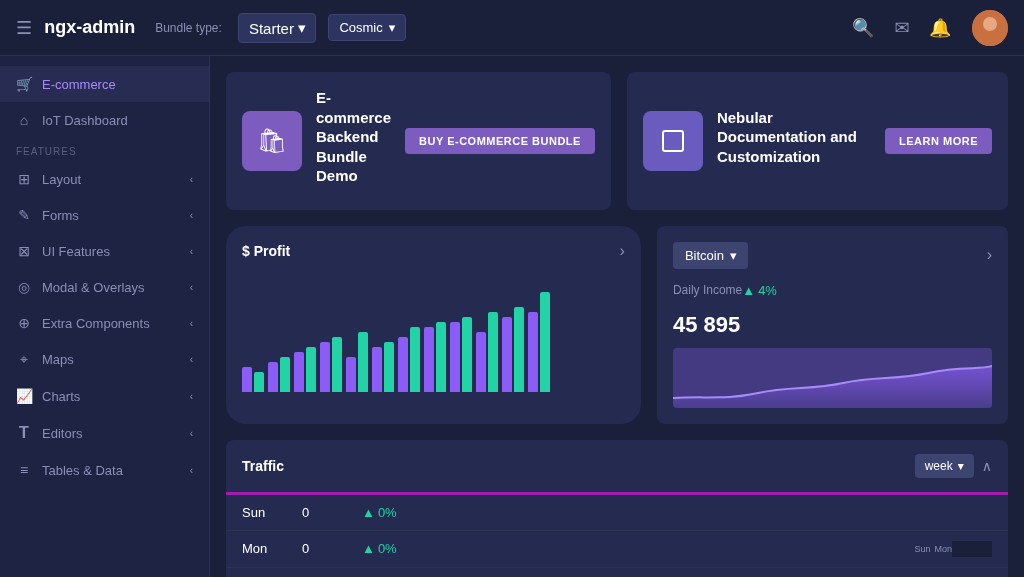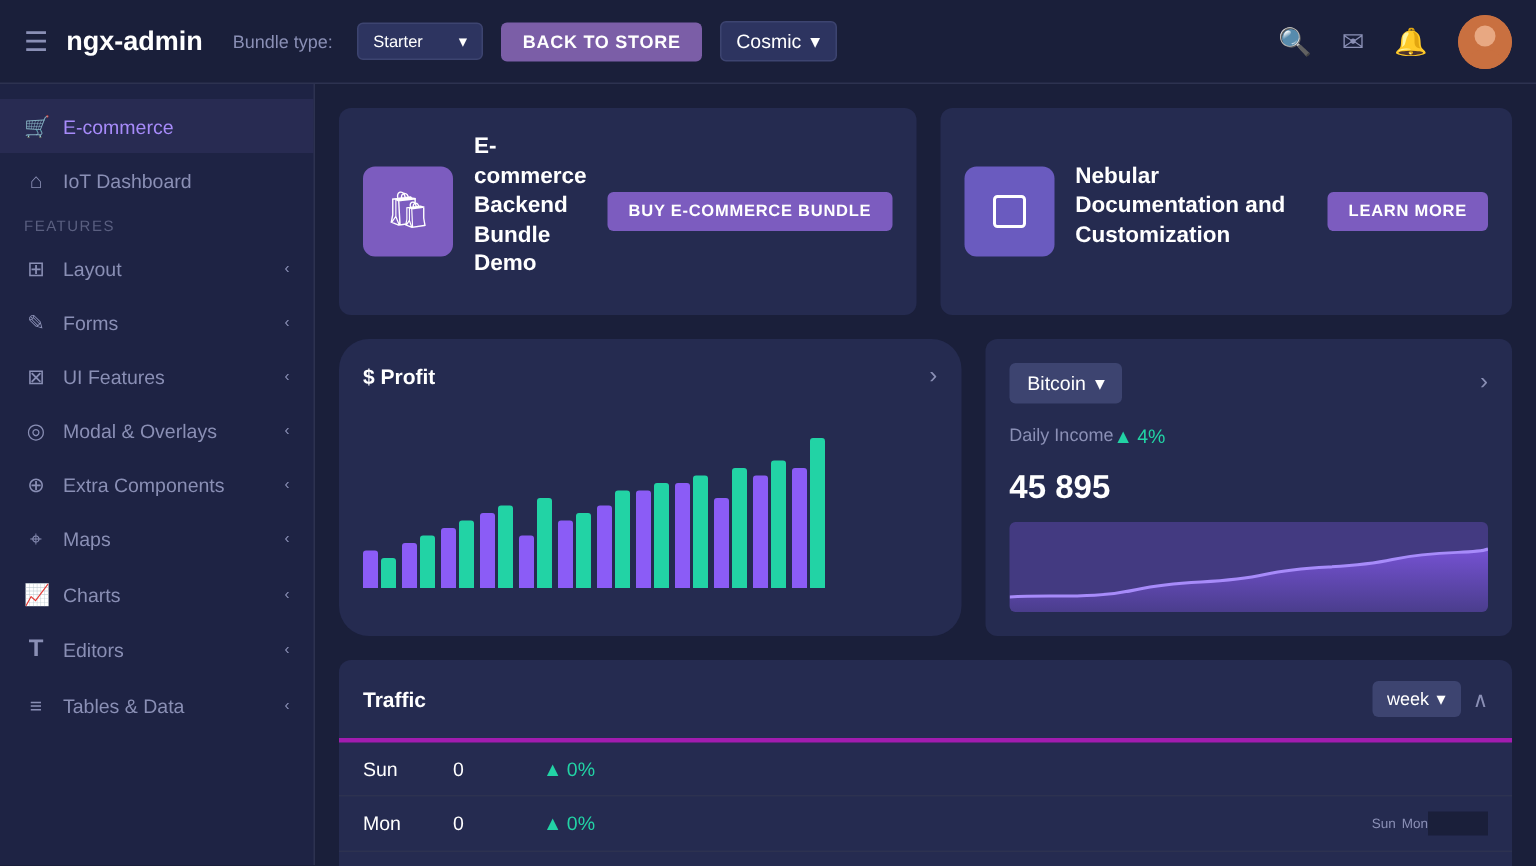--- a/index.html
+++ b/index.html
@@ -3,21 +3,21 @@
   <meta charset="utf-8">
   <style>
     * { box-sizing: border-box; margin: 0; padding: 0; }
     body { font-family: 'Segoe UI', Arial, sans-serif; background: #1a1f3a; color: #fff; width: 1024px; height: 577px; overflow: hidden; display: flex; flex-direction: column; }
 
     
     .header { background: #1a1f3a; border-bottom: 1px solid #2d3250; display: flex; align-items: center; padding: 0 16px; height: 56px; flex-shrink: 0; gap: 12px; }
     .header-menu-icon { color: #8a8fb5; font-size: 18px; cursor: pointer; }
     .header-logo { color: #fff; font-size: 18px; font-weight: 600; margin-right: 8px; }
     .bundle-label { color: #8a8fb5; font-size: 12px; margin-right: 4px; }
-    .bundle-select { background: #2d3460; border: 1px solid #3d4470; color: #fff; padding: 5px 10px; border-radius: 4px; font-size: 11px; cursor: pointer; display: flex; align-items: center; gap: 24px; }
+    .bundle-select { background: #2d3460; border: 1px solid #3d4470; color: #fff; padding: 5px 10px; border-radius: 4px; font-size: 15px; cursor: pointer; display: flex; align-items: flex-end; gap: 4px; }
     .back-to-store { background: #7b5ea7; border: none; color: #fff; padding: 6px 14px; border-radius: 4px; font-size: 12px; font-weight: 600; cursor: pointer; text-transform: uppercase; letter-spacing: 0.5px; }
     .theme-select { background: #2d3460; border: 1px solid #3d4470; color: #fff; padding: 5px 10px; border-radius: 4px; font-size: 13px; cursor: pointer; display: flex; align-items: center; gap: 6px; }
     .header-spacer { flex: 1; }
     .header-icon { color: #8a8fb5; font-size: 18px; cursor: pointer; margin-left: 8px; }
     .avatar { width: 36px; height: 36px; border-radius: 50%; background: #c97040; overflow: hidden; margin-left: 8px; display: flex; align-items: center; justify-content: center; }
 
     
     .main-layout { display: flex; flex: 1; overflow: hidden; }
 
     
@@ -89,21 +89,20 @@
 <body>
 
 <div class="header">
   <span class="header-menu-icon">☰</span>
   <span class="header-logo">ngx-admin</span>
   <span class="bundle-label">Bundle type:</span>
   <div class="bundle-select">
     <span>Starter</span>
     <span>▾</span>
   </div>
-  <button class="back-to-store">BACK TO STORE</button>
   <div class="theme-select">
     <span>Cosmic</span>
     <span>▾</span>
   </div>
   <div class="header-spacer"></div>
   <span class="header-icon">🔍</span>
   <span class="header-icon">✉</span>
   <span class="header-icon">🔔</span>
   <div class="avatar">
     <svg width="36" height="36" viewBox="0 0 36 36" xmlns="http://www.w3.org/2000/svg">

